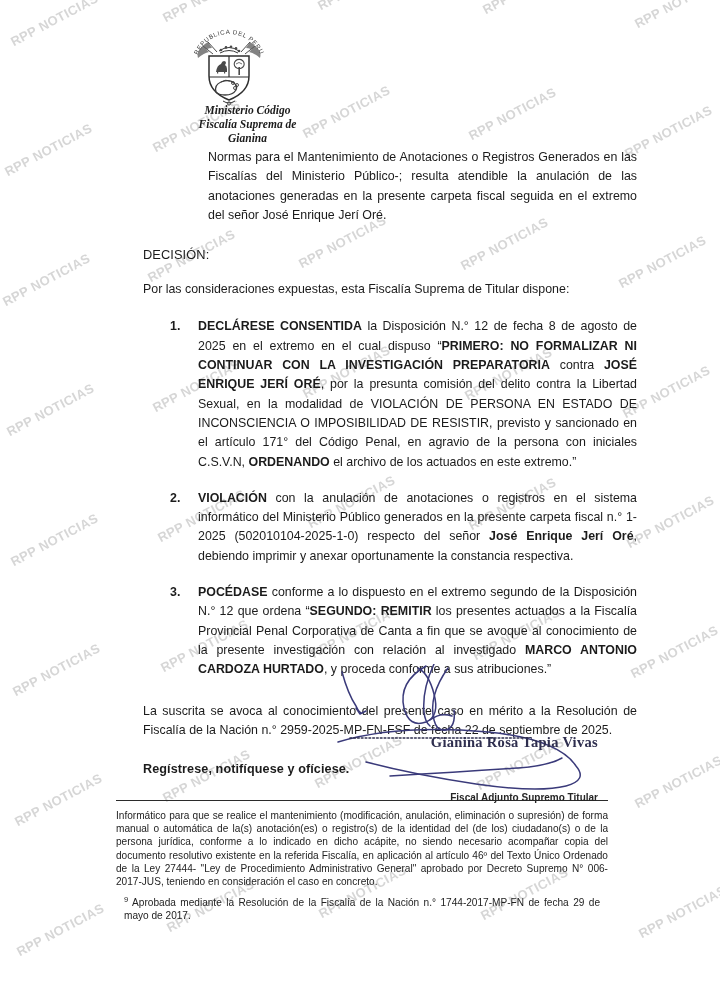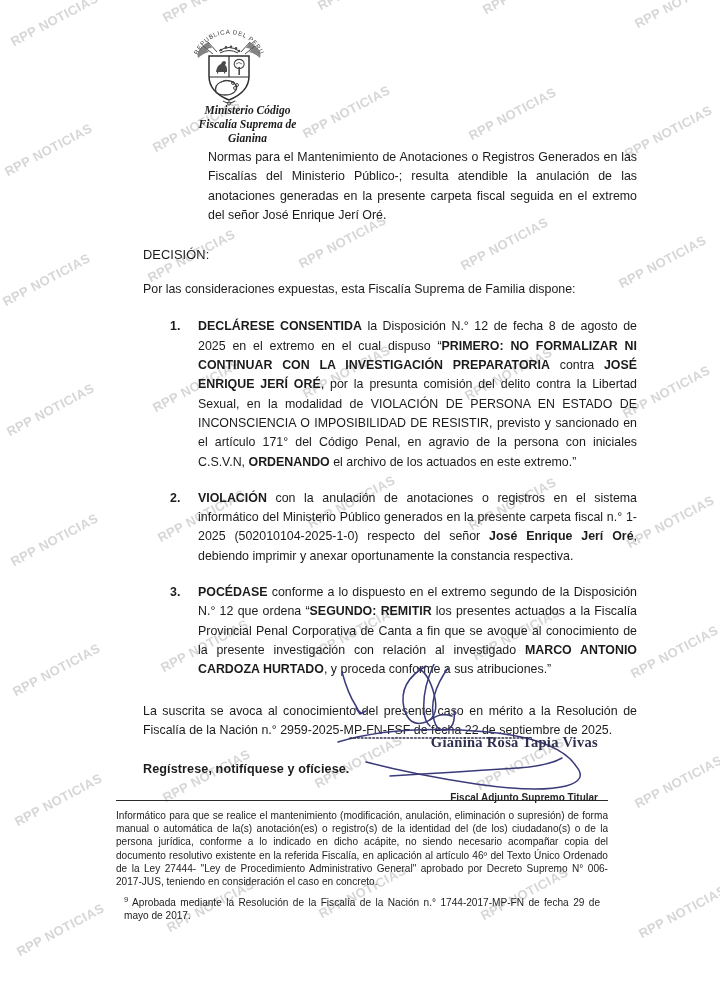--- a/index.html
+++ b/index.html
@@ -336,21 +336,21 @@
   <div id="body-area">
 
     <p class="para indented" style="margin-top:0;margin-bottom:0;">Normas para el Mantenimiento de Anotaciones o Registros Generados en las Fiscalías del Ministerio Público-; resulta atendible la anulación de las anotaciones generadas en la presente carpeta fiscal seguida en el extremo del señor José Enrique Jerí Oré.</p>
 
     <div class="gap-lg"></div>
 
     <div class="section-label">DECISIÓN:</div>
 
     <div class="gap-md"></div>
 
-    <p class="para full" style="margin-top:0;margin-bottom:0;">Por las consideraciones expuestas, esta Fiscalía Suprema de Familia dispone:</p>
+    <p class="para full" style="margin-top:0;margin-bottom:0;">Por las consideraciones expuestas, esta Fiscalía Suprema de Titular dispone:</p>
 
     <div class="gap-md"></div>
 
     <ol class="decision-list" id="decision-list">
         <li><span class="li-num">1.</span><span><b>DECLÁRESE CONSENTIDA</b><span> la Disposición N.° 12 de fecha 8 de agosto de 2025 en el extremo en el cual dispuso “</span><b>PRIMERO: NO FORMALIZAR NI CONTINUAR CON LA INVESTIGACIÓN PREPARATORIA</b><span> contra </span><b>JOSÉ ENRIQUE JERÍ ORÉ</b><span>, por la presunta comisión del delito contra la Libertad Sexual, en la modalidad de VIOLACIÓN DE PERSONA EN ESTADO DE INCONSCIENCIA O IMPOSIBILIDAD DE RESISTIR, previsto y sancionado en el artículo 171° del Código Penal, en agravio de la persona con iniciales C.S.V.N, </span><b>ORDENANDO</b><span> el archivo de los actuados en este extremo.”</span></span></li>
         <li><span class="li-num">2.</span><span><b>VIOLACIÓN</b><span> con la anulación de anotaciones o registros en el sistema informático del Ministerio Público generados en la presente carpeta fiscal n.° 1-2025 (502010104-2025-1-0) respecto del señor </span><b>José Enrique Jerí Oré</b><span>, debiendo imprimir y anexar oportunamente la constancia respectiva.</span></span></li>
         <li><span class="li-num">3.</span><span><b>POCÉDASE</b><span> conforme a lo dispuesto en el extremo segundo de la Disposición N.° 12 que ordena “</span><b>SEGUNDO: REMITIR</b><span> los presentes actuados a la Fiscalía Provincial Penal Corporativa de Canta a fin que se avoque al conocimiento de la presente investigación con relación al investigado </span><b>MARCO ANTONIO CARDOZA HURTADO</b><span>, y proceda conforme a sus atribuciones.”</span></span></li>
       </ol>
 
     <div class="gap-lg"></div>

